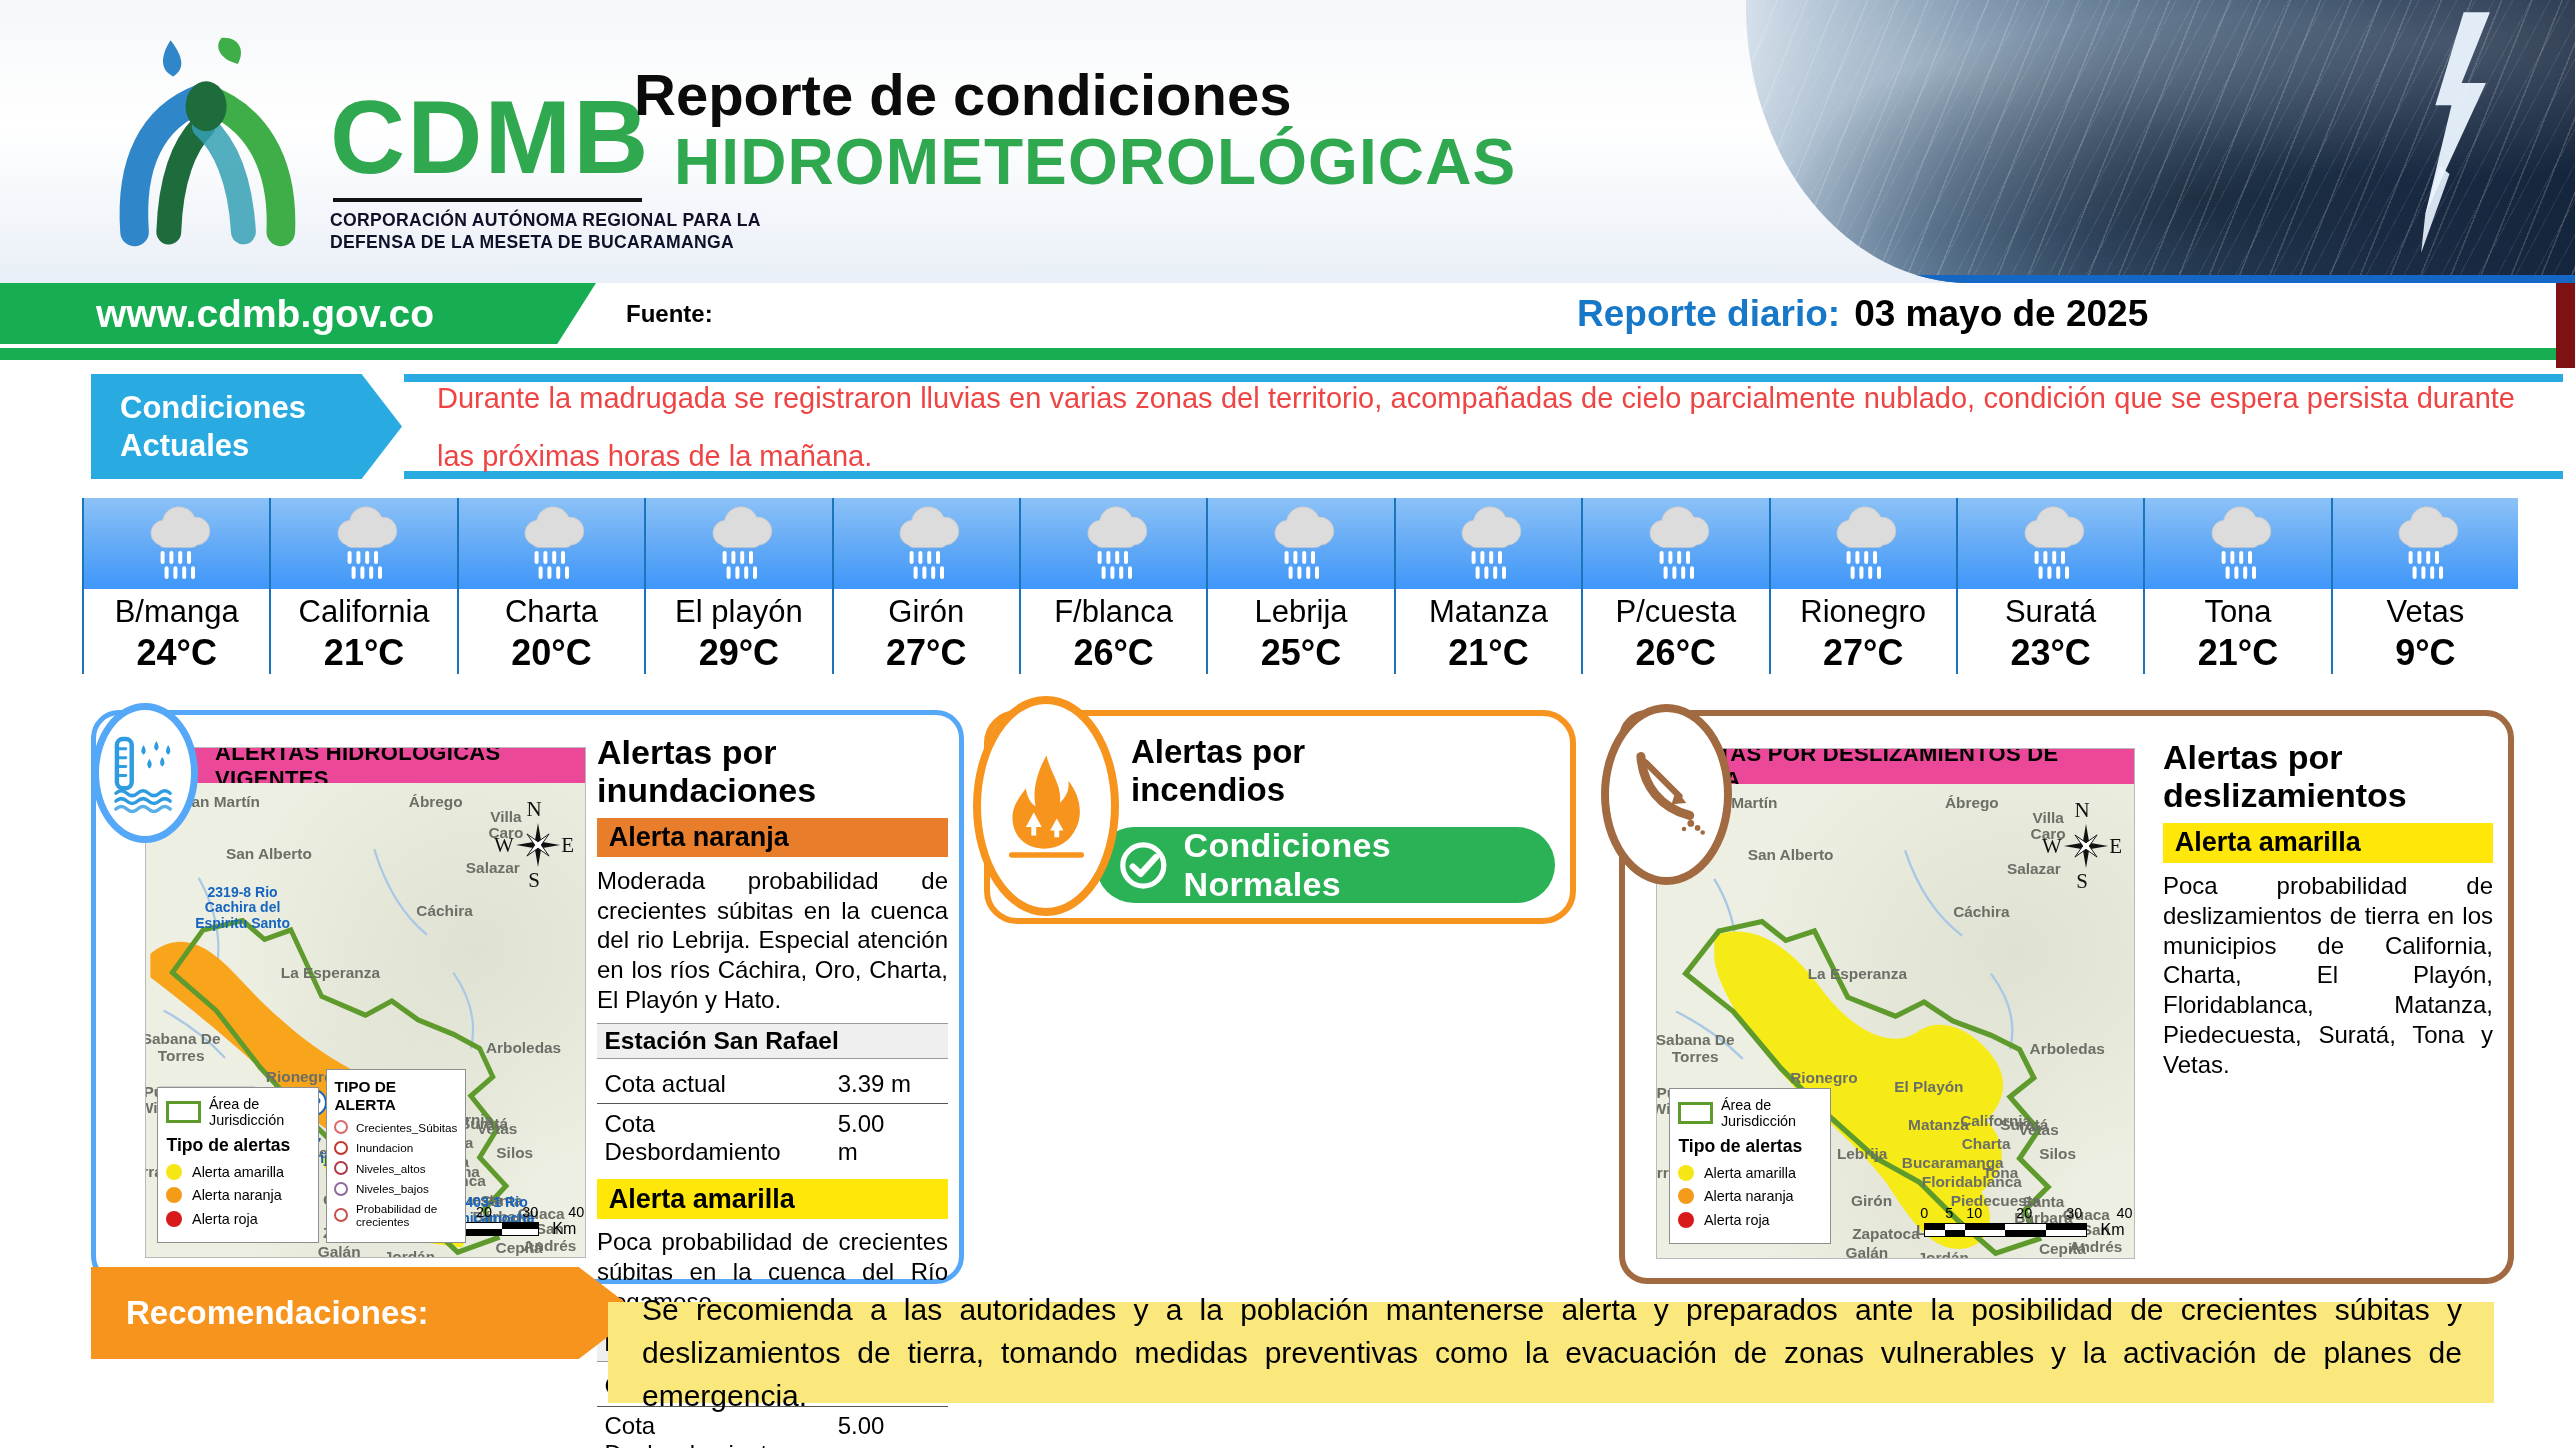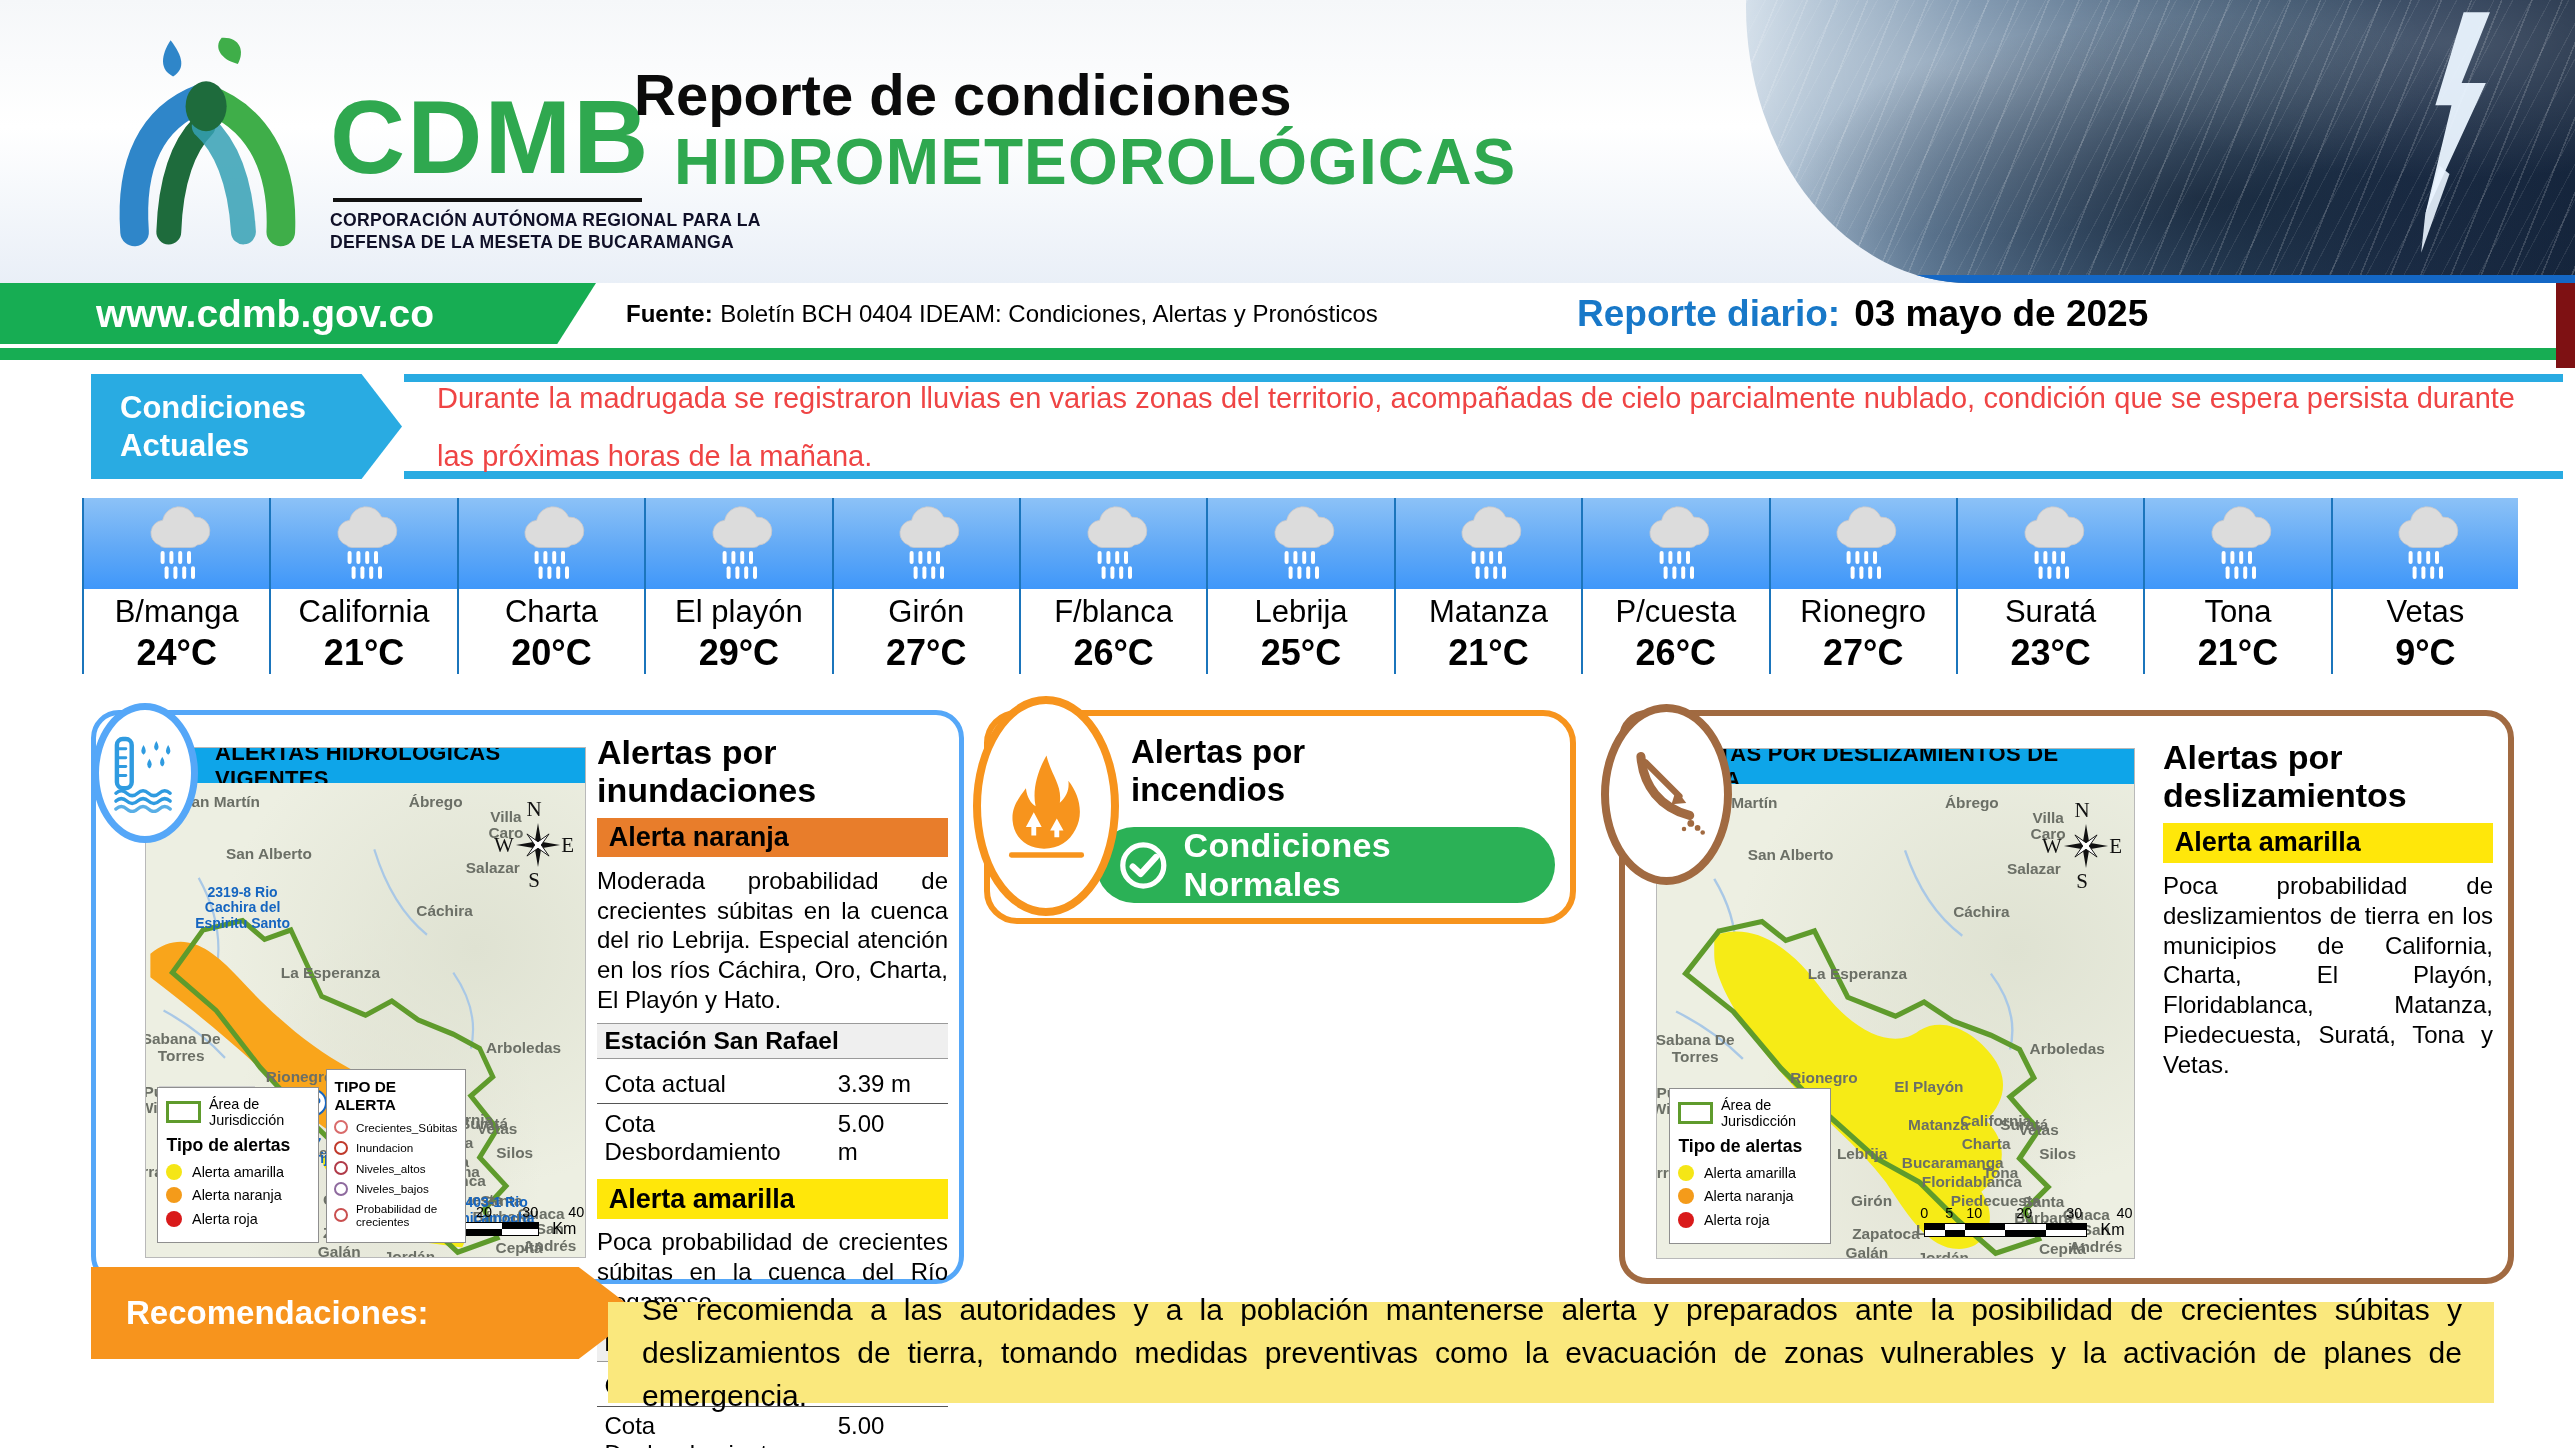--- a/index.html
+++ b/index.html
@@ -75,21 +75,21 @@
   .panel-flood { left:91px;  top:710px; width:873px; height:574px; border:5.3px solid #55A7F8; border-radius:28px; }
   .panel-fire  { left:984px; top:710px; width:592px; height:214px;  border:6.4px solid #F7941D; border-radius:33px; }
   .panel-slide { left:1619px; top:710px; width:895px; height:574px; border:6.4px solid #A16A41; border-radius:28px; }
 
   .badge { position:absolute; background:#fff; border-radius:50%; display:flex; align-items:center; justify-content:center; z-index:6; }
   .badge-flood { left:92px;  top:703px; width:106px; height:140px; border:7px solid #55A7F8; }
   .badge-fire  { left:973px; top:696px; width:146px; height:220px; border:8px solid #F7941D; }
   .badge-slide { left:1601px; top:704px; width:131px; height:181px; border:8px solid #A16A41; }
 
   
-  .mapbox { position:absolute; background:#0ea5e9; border:1.1px solid #b9b9b9; overflow:hidden; }
+  .mapbox { position:absolute; background:#ec4899; border:1.1px solid #b9b9b9; overflow:hidden; }
   .panel-flood .mapbox { left:49px; top:32px; width:441px; height:511px; }
   .panel-slide .mapbox { left:31px; top:32px; width:479px; height:511px; }
   .map-title { height:35px; display:flex; align-items:center; justify-content:center;
                font-weight:bold; font-size:22px; color:#000; letter-spacing:0.3px; }
   .panel-flood .map-title { padding-left:69px; }
   .map-canvas { position:absolute; left:0; right:0; top:35px; bottom:0;
                 background:
                   radial-gradient(ellipse at 75% 35%, #dfe2d2 0%, transparent 55%),
                   radial-gradient(ellipse at 55% 80%, #e3e4d6 0%, transparent 45%),
                   #EDEFE2; overflow:hidden; }
@@ -198,21 +198,20 @@
       <div class="title-2">HIDROMETEOROLÓGICAS</div>
     </div>
   </div>
 
   <div class="infobar">
     <div class="web-block">
       <span class="web-url">www.cdmb.gov.co</span>
     </div>
     <div class="fuente">
       <b>Fuente:</b>
-      <span>Boletín BCH 0404 IDEAM: Condiciones, Alertas y Pronósticos</span>
     </div>
     <div class="reporte">
       <span class="rlabel">Reporte diario:</span>
       <span class="rdate">03 mayo de 2025</span>
     </div>
     <div class="green-underline"></div>
     <div class="maroon-edge"></div>
   </div>
 
   <div class="cond-label">

